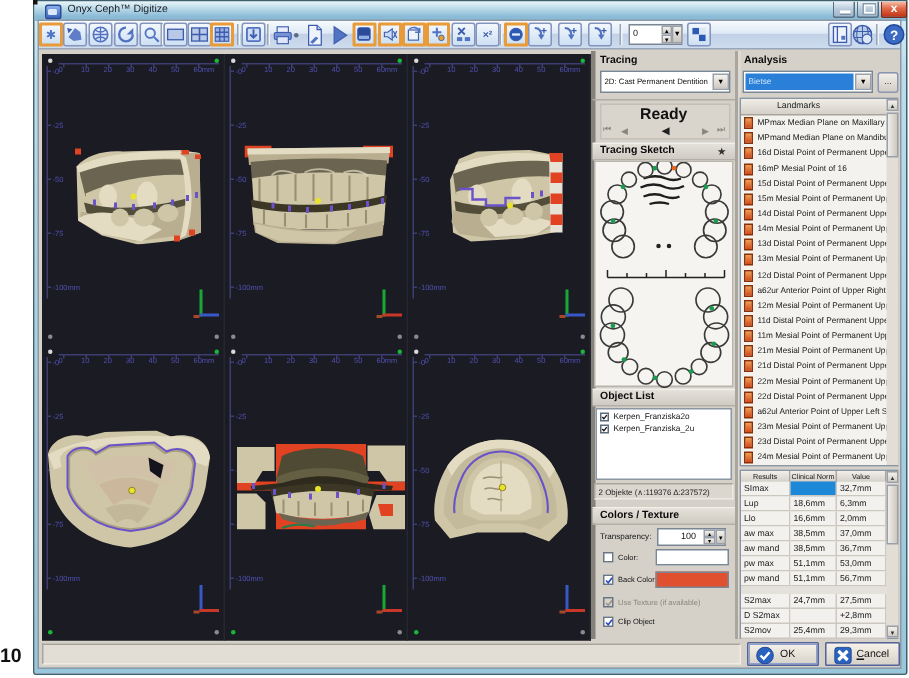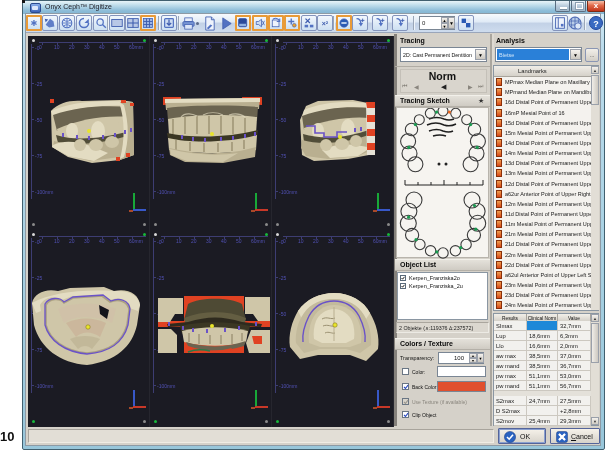--- a/index.html
+++ b/index.html
@@ -551,21 +551,21 @@
         </svg></div>
 <div class="a" style="left:368px;top:20px;width:96px;height:392px;background:#d5d1c9"></div>
 <div class="a" style="left:368px;top:20px;width:3px;height:392px;background:#85817b"></div>
 <div class="hd" style="left:374px;top:23px">Tracing</div>
 <div class="a" style="left:374px;top:33px;width:87px;height:15px;background:#fff;border:1px solid #7a8694">
 <div class="a" style="left:2px;top:4px;font-size:5.2px;color:#111;white-space:nowrap">2D: Cast Permanent Dentition</div>
 <div class="a" style="left:74px;top:1px;width:11px;height:11px;background:linear-gradient(#f6f3ee,#ccc8c0);border:1px solid #9aa0aa;text-align:center;font-size:5px;line-height:10px">▼</div>
       </div>
 <div class="a" style="left:369px;top:52px;width:95px;height:1px;background:#b0aca4"></div>
 <div class="a" style="left:374px;top:55px;width:87px;height:24px;border:1px solid #c4c0b8;background:#d9d5cd"></div>
-<div class="a" style="left:369px;top:56px;width:95px;text-align:center;font-size:10.5px;font-weight:bold;color:#111">Norm</div>
+<div class="a" style="left:369px;top:56px;width:95px;text-align:center;font-size:10.5px;font-weight:bold;color:#111">Ready</div>
 <div class="a" style="left:374px;top:69px;width:87px;height:9px;font-size:6px;color:#8a867e">
 <span class="a" style="left:2px">⏮</span>
         <span class="a" style="left:14px">◀</span>
 <span class="a" style="left:41px;color:#222;font-size:7px">◀</span>
 <span class="a" style="left:68px">▶</span>
         <span class="a" style="left:78px">⏭</span>
       </div>
 <div class="a" style="left:369px;top:81px;width:95px;height:12px;background:linear-gradient(#e4e1da,#cfcbc3);border-top:1px solid #f2f0ea;border-bottom:1px solid #b4b0a8"></div>
 <div class="hd" style="left:374px;top:83px">Tracing Sketch</div>
 <div class="a" style="left:452px;top:83px;font-size:7px;color:#333">★</div>

